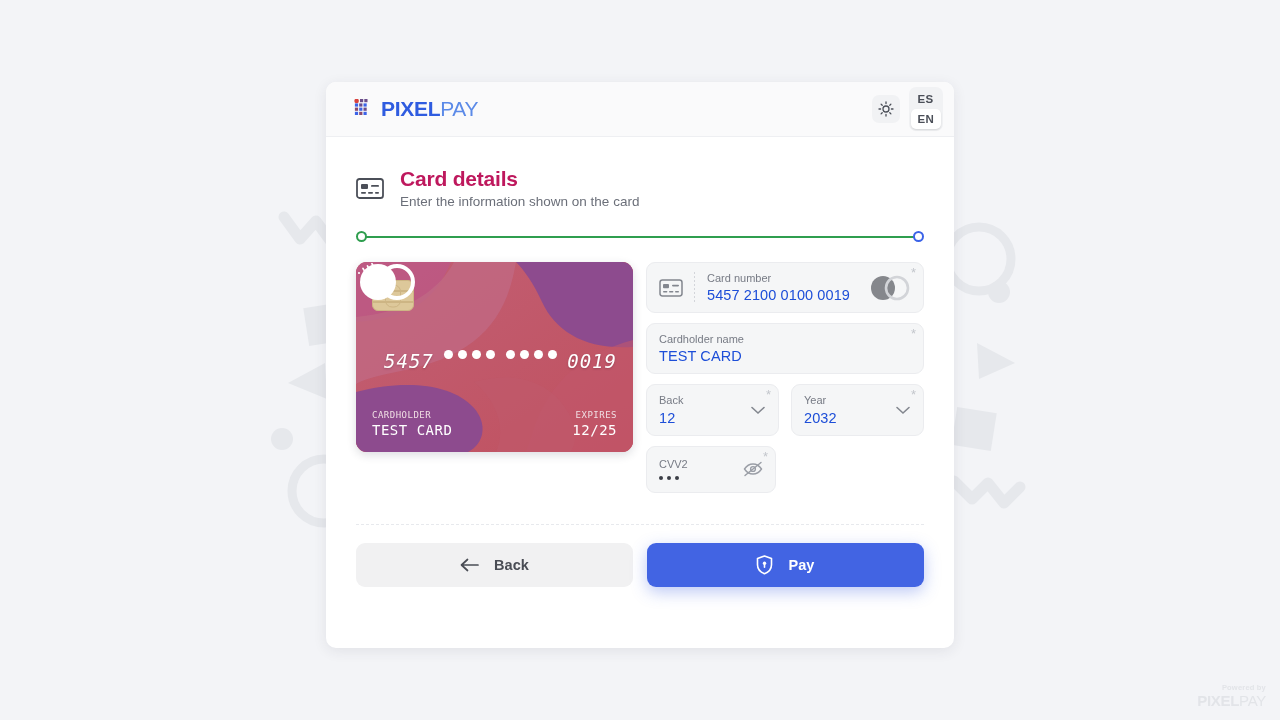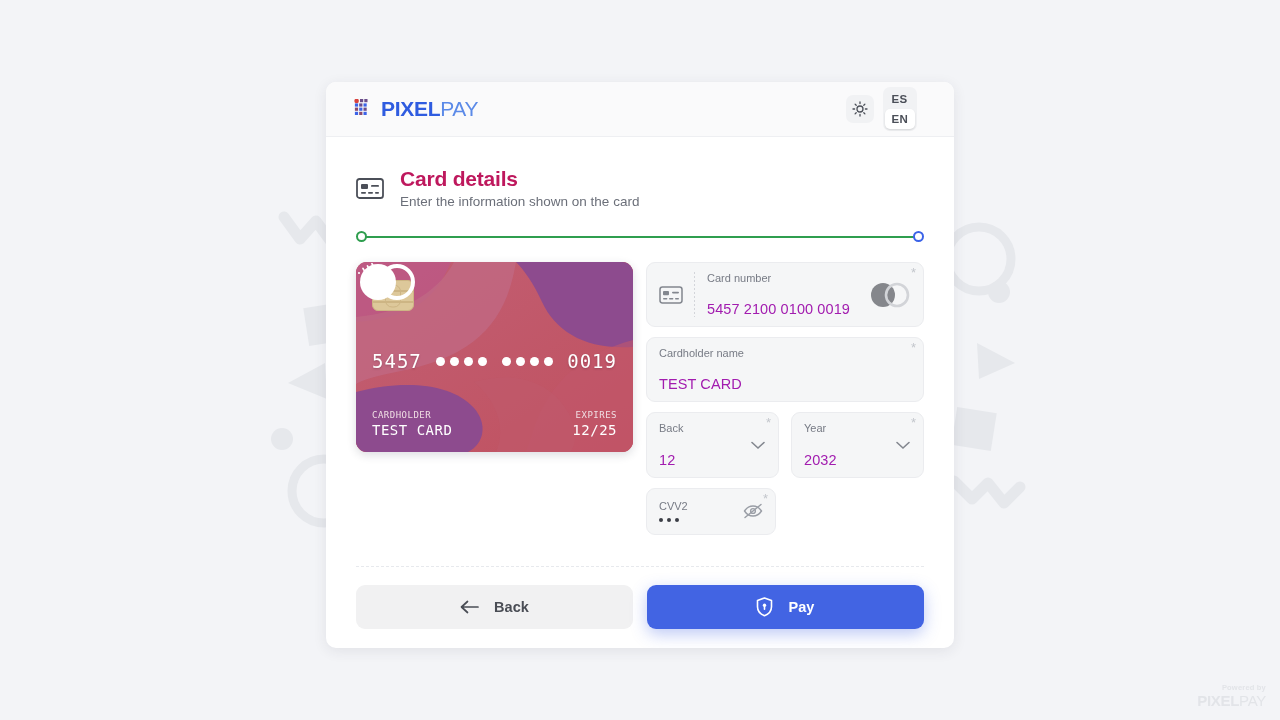--- a/index.html
+++ b/index.html
@@ -30,21 +30,21 @@
     box-shadow: 0 3px 14px rgba(40,45,65,.09);
     overflow: hidden;
   }
 
   
   .hdr {
     height: 55px;
     background: #fafafb;
     border-bottom: 1px solid #eeeff2;
     display: flex; align-items: center;
-    padding: 0 37px 0 28px;
+    padding: 0 11px 0 28px;
   }
   .logo { display: flex; align-items: center; gap: 5px; }
   .logo-words { font-size: 21px; font-weight: bold; letter-spacing: -.3px; }
   .lw-a { color: #2f5ce0; }
   .lw-b { color: #5b8ae8; font-weight: 500; }
 
   .hdr-right { margin-left: auto; display: flex; align-items: center; gap: 9px; }
   .icon-btn {
     width: 28px; height: 28px; border-radius: 7px;
     background: #f1f2f4;
@@ -93,43 +93,44 @@
   .chip::before {
     content: ""; position: absolute; left: 50%; top: 50%;
     transform: translate(-50%,-50%);
     width: 14px; height: 21px; border-radius: 7px;
     border: 1.5px solid #cdb584; background: #ddc89a;
   }
   .chip-l { position: absolute; left: 0; right: 0; height: 1.5px; background: #cdb584; }
   .nfc { position: absolute; left: 66px; top: 23px; }
   .cc-logo { position: absolute; right: 16px; top: 14px; }
   .cc-num {
-    position: absolute; left: 16px; right: 16px; top: 88px;
+    position: absolute; left: 28px; right: 16px; top: 88px;
     font-family: "DejaVu Sans Mono", monospace;
     font-size: 19px; color: #ffffff; letter-spacing: 1px;
-    display: flex; justify-content: space-between; align-items: center;
+    display: flex; justify-content: space-between; align-items: flex-start;
     text-shadow: 0 1px 2px rgba(90,40,60,.35);
+    font-style: italic;
   }
   .grp-dots { display: flex; gap: 5px; }
   .grp-dots i { width: 9px; height: 9px; border-radius: 50%; background: #fff; display: block; }
   .cc-foot { position: absolute; left: 16px; right: 16px; bottom: 14px; display: flex; justify-content: space-between; align-items: flex-end; }
   .cc-lbl { font-family: "DejaVu Sans Mono", monospace; font-size: 9px; color: #f0dfe4; letter-spacing: .5px; }
   .cc-val { font-family: "DejaVu Sans Mono", monospace; font-size: 14px; color: #ffffff; letter-spacing: .5px; margin-top: 2px; }
   .ta-r { text-align: right; }
 
   
   .form { flex: 1; display: flex; flex-direction: column; gap: 10px; }
   .field {
     background: #f5f6f7; border: 1px solid #ebecef; border-radius: 9px;
     position: relative; padding: 9px 12px 9px 12px; min-height: 47px;
     display: flex; align-items: center;
   }
   .field.tall { min-height: 48px; }
   .f-lbl { font-size: 11px; color: #777b85; line-height: 1.2; }
-  .f-val { font-size: 14.5px; color: #a21caf; margin-top: 16px; letter-spacing: .1px; }
+  .f-val { font-size: 14.5px; color: #1d4ed8; margin-top: 2px; letter-spacing: .1px; }
   .req { position: absolute; right: 7px; top: 3px; color: #c3c6cc; font-size: 13px; line-height: 1; }
   .f-ico { flex: none; margin-right: 11px; display: flex; align-items: center; }
   .f-sep { width: 1px; align-self: stretch; margin-right: 12px;
            background-image: linear-gradient(#d3d5da 50%, transparent 0); background-size: 1px 4px; }
   .f-body { flex: 1; min-width: 0; }
   .f-right { flex: none; margin-left: 8px; display: flex; align-items: center; }
 
   .mc-gray { display: flex; align-items: center; }
 
   .row2 { display: flex; gap: 12px; }

